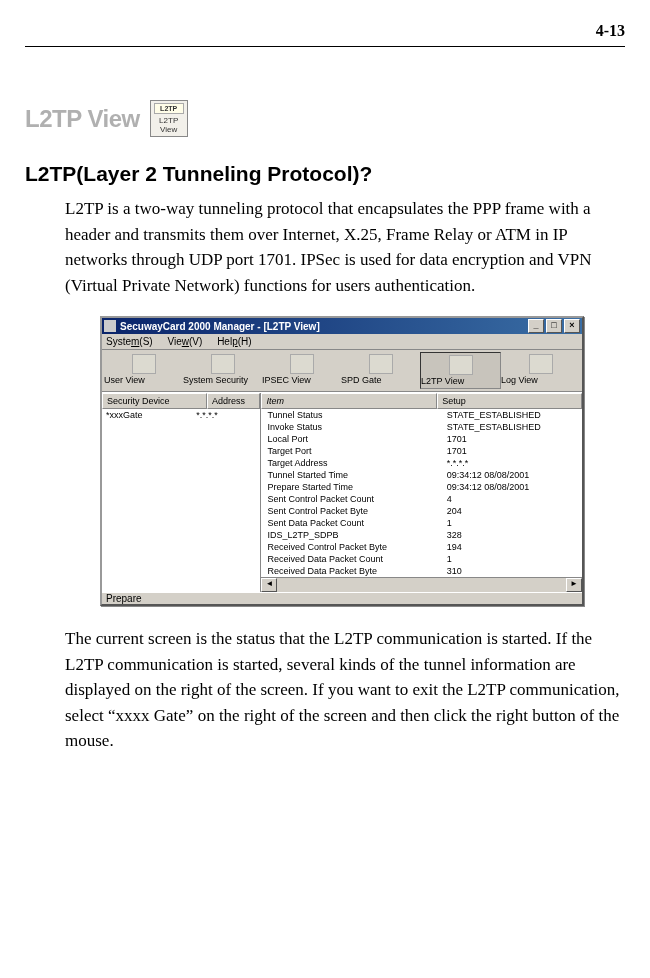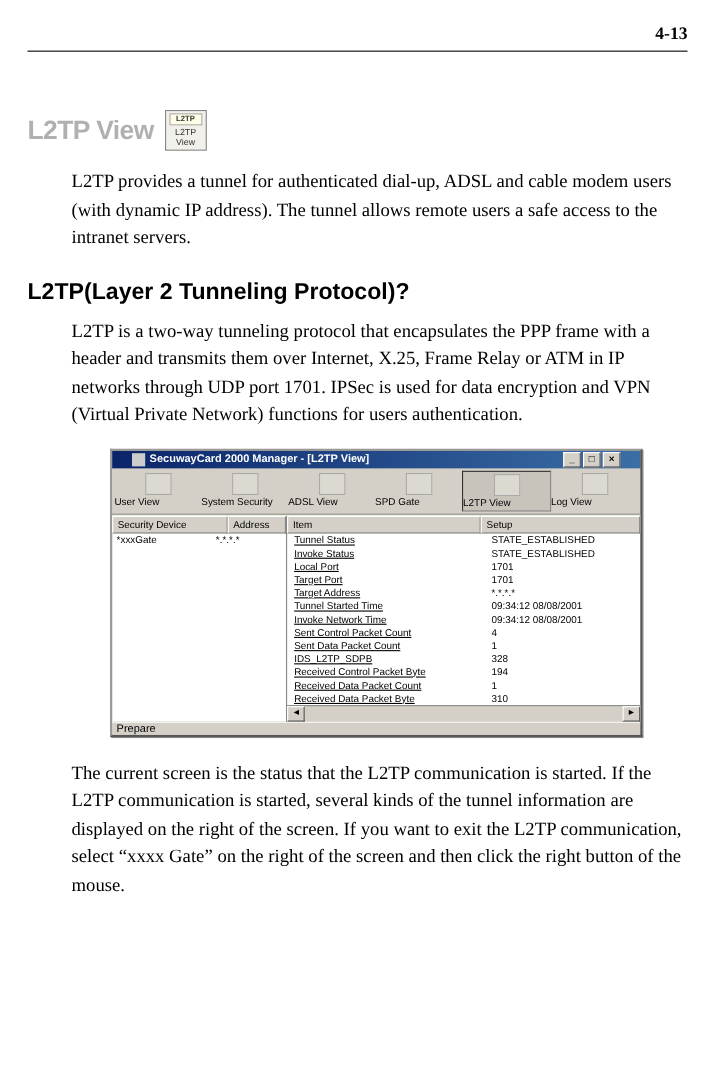--- a/index.html
+++ b/index.html
@@ -76,21 +76,21 @@
     font-size: 10px;
     background: #d4d0c8;
     box-shadow: 1px 1px 0 #888;
   }
   .titlebar {
     display: flex;
     align-items: center;
     background: linear-gradient(to right, #0a246a, #3a6ea5);
     color: #fff;
     height: 16px;
-    padding: 0 18px;
+    padding: 0 2px;
     font-weight: bold;
     font-size: 10px;
   }
   .titlebar .ticon {
     width: 12px; height: 12px; background: #ccc; margin-right: 4px;
   }
   .titlebar .spacer { flex: 1; }
   .tbtn {
     width: 14px; height: 12px; background: #d4d0c8;
     border: 1px solid #fff; border-right-color:#555; border-bottom-color:#555;
@@ -116,21 +116,21 @@
     font-size: 9px;
     padding: 2px 0;
   }
   .tool .ico {
     width: 22px; height: 18px; margin: 0 auto 1px auto;
     background: #dcdad0; border: 1px solid #aaa;
   }
   .tool.sel { background: #c8c4bc; border: 1px inset #888; }
   .content {
     display: flex;
-    background: #4d7c0f;
+    background: #a21caf;
     border-top: 1px solid #fff;
   }
   .tree {
     width: 33%;
     border-right: 1px solid #888;
     background: #fff;
     padding-bottom: 60px;
   }
   .tree-head, .list-head {
     display: flex;
@@ -145,23 +145,23 @@
     display: flex;
     font-size: 9px;
     padding: 1px 4px;
   }
   .tree-row div:first-child { width: 60%; }
   .list {
     flex: 1;
     background: #fff;
     position: relative;
   }
-  .list-head div:first-child { flex: 1; }
+  .list-head div:first-child { flex: 1; font-style: italic; }
   .list-head div:last-child { width: 42%; }
-  .list-row div:first-child { flex: 1; padding-left: 2px; text-decoration: underline; }
+  .list-row div:first-child { flex: 1; padding-left: 2px; }
   .list-row div:last-child { width: 42%; }
   .scroll-h {
     display:flex; align-items:center;
     height: 14px; background: #d4d0c8; border-top:1px solid #888;
   }
   .sbtn {
     width:14px;height:12px;background:#d4d0c8;border:1px solid;border-color:#fff #555 #555 #fff;
     font-size:8px;text-align:center;line-height:10px;
   }
   .status {
@@ -179,41 +179,45 @@
   <div class="page-number">4-13</div>
 
   <div class="h1-row">
     <span class="h1">L2TP View</span>
     <span class="l2tp-badge">
       <div class="top">L2TP</div>
       <div class="bot">L2TP View</div>
     </span>
   </div>
 
-  <div class="body-text">L2TP provides a tunnel for authenticated dial-up, ADSL and cable modem users (with dynamic IP address). The tunnel allows remote users a safe access to the intranet servers.</div>
 
   <div class="h2">L2TP(Layer 2 Tunneling Protocol)?</div>
 
   <div class="body-text">L2TP is a two-way tunneling protocol that encapsulates the PPP frame with a header and transmits them over Internet, X.25, Frame Relay or ATM in IP networks through UDP port 1701. IPSec is used for data encryption and VPN (Virtual Private Network) functions for users authentication.</div>
 
 
   <div class="shot-wrap">
     <div class="win">
       <div class="titlebar">
         <span class="ticon"></span>
         <span>SecuwayCard 2000 Manager - [L2TP View]</span>
         <span class="spacer"></span>
         <span class="tbtn">_</span>
         <span class="tbtn">□</span>
         <span class="tbtn">×</span>
       </div>
+      <div class="menubar">
+        <span>Syste<u class="menu">m</u>(S)</span>
+        <span>Vie<u class="menu">w</u>(V)</span>
+        <span>Hel<u class="menu">p</u>(H)</span>
+      </div>
       <div class="toolbar">
         <div class="tool"><div class="ico"></div><span>User View</span></div>
         <div class="tool"><div class="ico"></div><span>System Security</span></div>
-        <div class="tool"><div class="ico"></div><span>ADSL View</span></div>
+        <div class="tool"><div class="ico"></div><span>IPSEC View</span></div>
         <div class="tool"><div class="ico"></div><span>SPD Gate</span></div>
         <div class="tool sel"><div class="ico"></div><span>L2TP View</span></div>
         <div class="tool"><div class="ico"></div><span>Log View</span></div>
       </div>
       <div class="content">
         <div class="tree">
           <div class="tree-head">
             <div style="width:60%">Security Device</div>
             <div style="flex:1">Address</div>
           </div>
@@ -246,26 +250,30 @@
               </div>
               <div class="list-row">
                 <div>Target Address</div>
                 <div>*.*.*.*</div>
               </div>
               <div class="list-row">
                 <div>Tunnel Started Time</div>
                 <div>09:34:12  08/08/2001</div>
               </div>
               <div class="list-row">
-                <div>Invoke Network Time</div>
+                <div>Prepare Started Time</div>
                 <div>09:34:12  08/08/2001</div>
               </div>
               <div class="list-row">
                 <div>Sent Control Packet Count</div>
                 <div>4</div>
+              </div>
+              <div class="list-row">
+                <div>Sent Control Packet Byte</div>
+                <div>204</div>
               </div>
               <div class="list-row">
                 <div>Sent Data Packet Count</div>
                 <div>1</div>
               </div>
               <div class="list-row">
                 <div>IDS_L2TP_SDPB</div>
                 <div>328</div>
               </div>
               <div class="list-row">

